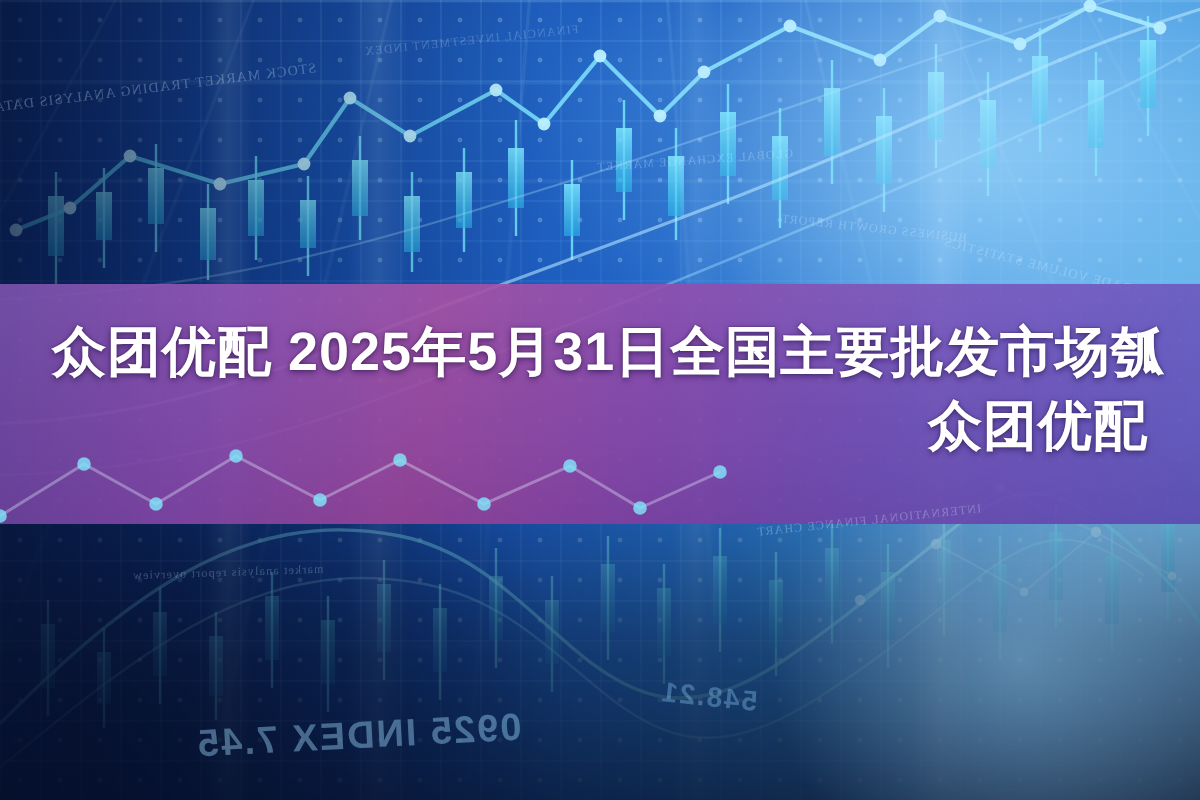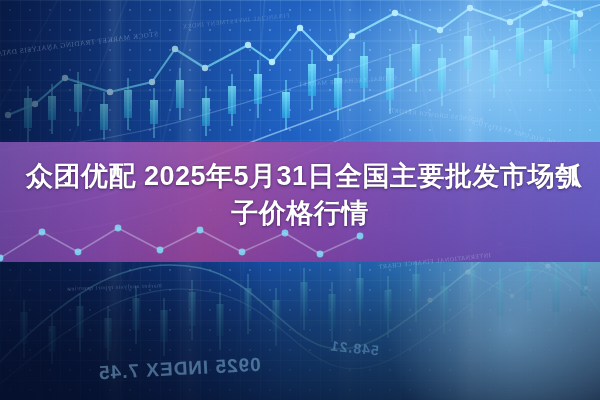--- a/index.html
+++ b/index.html
@@ -71,21 +71,21 @@
         rgba(116,70,178,.88) 74%,
         rgba(96,72,186,.86) 100%);
   }
   .band-inner{
     position:absolute;inset:0;
     background:linear-gradient(180deg,rgba(255,255,255,.06) 0%,rgba(0,0,0,.05) 100%);
   }
   
   .title-wrap{
     position:absolute;left:0;right:0;top:158px;
-    text-align:center;z-index:30;
+    text-align:right;z-index:30;
     padding:0 26px;box-sizing:border-box;
   }
   .title-line{
     color:#ffffff;font-weight:bold;font-size:27px;line-height:37px;
     letter-spacing:.5px;
     text-shadow:0 1px 3px rgba(30,8,60,.55), 0 0 1px rgba(0,0,0,.4);
     white-space:nowrap;
   }
   .title-line.l2{white-space:nowrap;}
   
@@ -328,21 +328,21 @@
         <circle cx="200" cy="230" r="3.4" fill="#7fe6fb" opacity="0.8"></circle>
         <circle cx="242" cy="252" r="3.4" fill="#7fe6fb" opacity="0.8"></circle>
         <circle cx="285" cy="233" r="3.4" fill="#7fe6fb" opacity="0.8"></circle>
         <circle cx="320" cy="254" r="3.4" fill="#7fe6fb" opacity="0.8"></circle>
         <circle cx="360" cy="236" r="3.4" fill="#7fe6fb" opacity="0.8"></circle>
       </g>
   </svg>
 
   <div class="title-wrap">
     <div class="title-line l1">众团优配 2025年5月31日全国主要批发市场瓠</div>
-    <div class="title-line l2">子价格行情</div>
+    <div class="title-line l2">众团优配</div>
   </div>
 
   <div class="wm wm6" style="z-index:22;">market analysis report overview</div>
   <div class="wm wm7" style="z-index:22;">INTERNATIONAL FINANCE CHART</div>
   <div class="wm-big">0925 INDEX 7.45</div>
   <div class="wm-big2">548.21</div>
 
 </div>
 
 </body></html>

